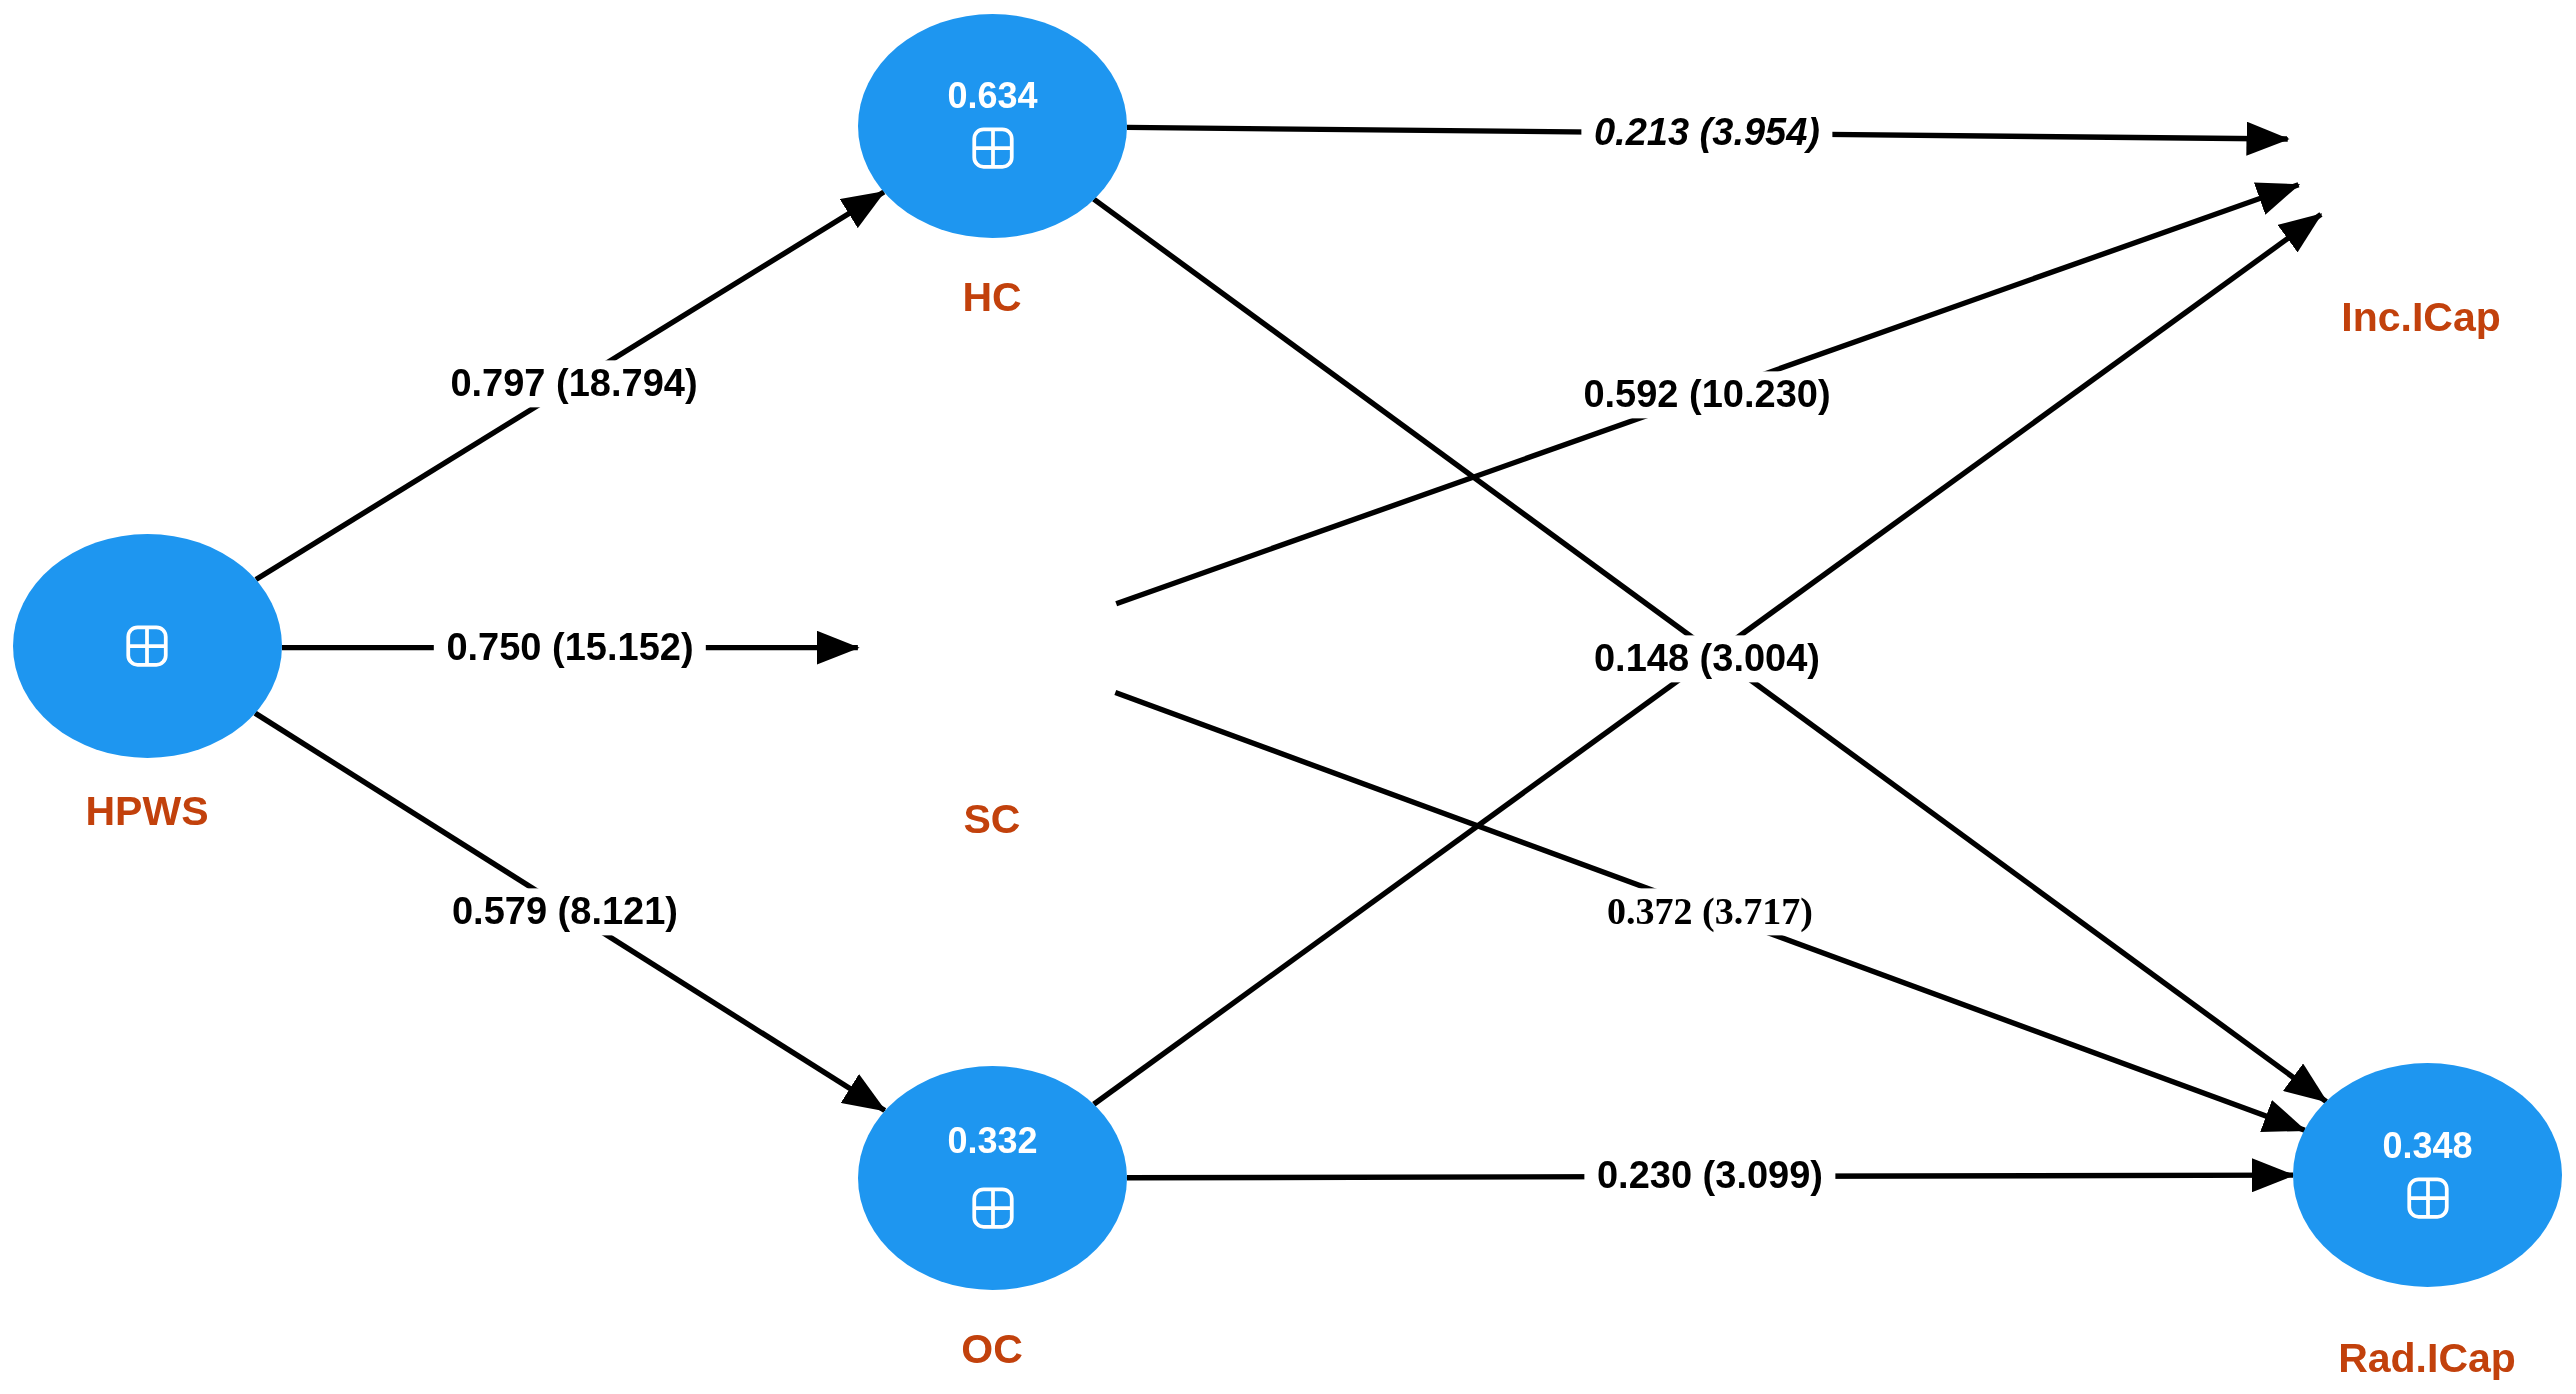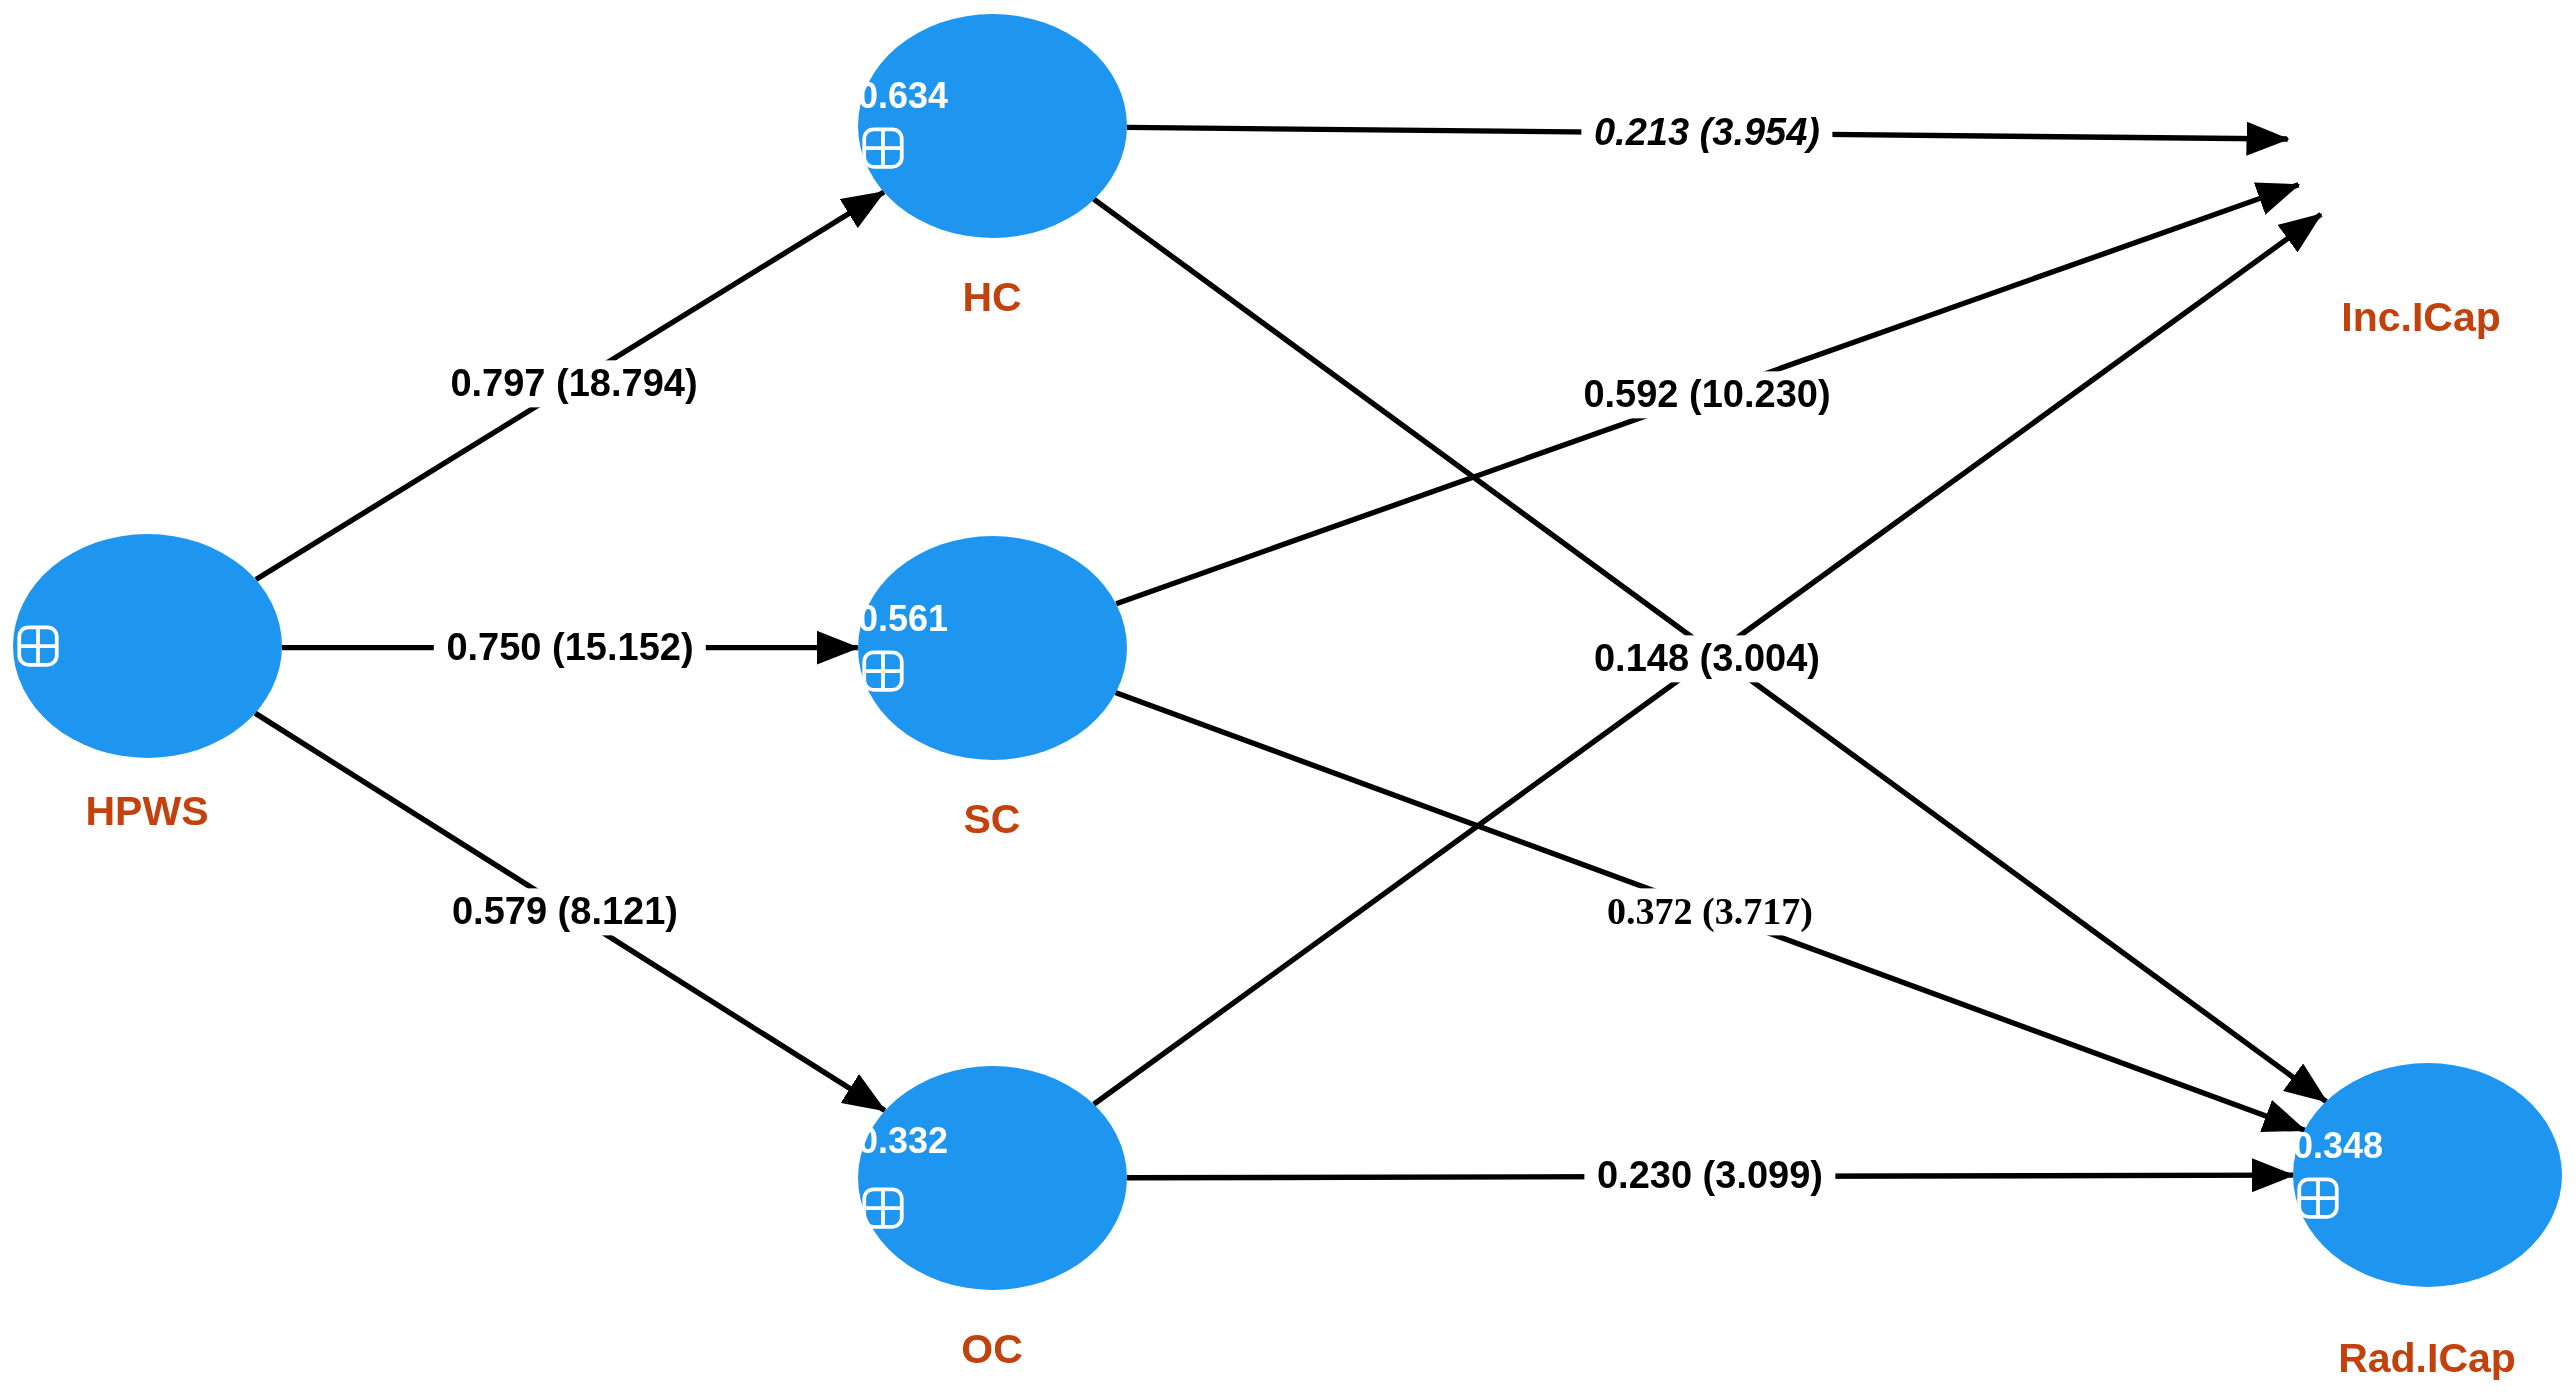--- a/index.html
+++ b/index.html
@@ -40,21 +40,21 @@
     z-index: 2;
   }
   .node {
     position: absolute;
     width: 269px;
     height: 224px;
     border-radius: 50%;
     background: #1E96F0;
     display: flex;
     flex-direction: column;
-    align-items: flex-start;
+    align-items: center;
     justify-content: center;
     gap: 9px;
     z-index: 3;
   }
   .node-value {
     color: #ffffff;
     font-size: 36px;
     font-weight: bold;
     line-height: 1;
   }
@@ -114,28 +114,20 @@
   <div class="node" style="left:858px; top:13.5px;">
     <div class="node-value">0.634</div>
     <svg class="plus-icon" width="50" height="50" viewBox="0 0 24 24">
       <rect x="3" y="3" width="18" height="18" rx="4.5" fill="none" stroke="#ffffff" stroke-width="1.8"></rect>
       <line x1="12" y1="3" x2="12" y2="21" stroke="#ffffff" stroke-width="1.8"></line>
       <line x1="3" y1="12" x2="21" y2="12" stroke="#ffffff" stroke-width="1.8"></line>
     </svg>
   </div>
   <div class="node-name" style="left:992px; top:297px;">HC</div>
 
-  <div class="node" style="left:858px; top:536px;">
-    <div class="node-value">0.561</div>
-    <svg class="plus-icon" width="50" height="50" viewBox="0 0 24 24">
-      <rect x="3" y="3" width="18" height="18" rx="4.5" fill="none" stroke="#ffffff" stroke-width="1.8"></rect>
-      <line x1="12" y1="3" x2="12" y2="21" stroke="#ffffff" stroke-width="1.8"></line>
-      <line x1="3" y1="12" x2="21" y2="12" stroke="#ffffff" stroke-width="1.8"></line>
-    </svg>
-  </div>
   <div class="node-name" style="left:992px; top:819px;">SC</div>
 
   <div class="node" style="left:858px; top:1066px;gap:24px;">
     <div class="node-value">0.332</div>
     <svg class="plus-icon" width="50" height="50" viewBox="0 0 24 24">
       <rect x="3" y="3" width="18" height="18" rx="4.5" fill="none" stroke="#ffffff" stroke-width="1.8"></rect>
       <line x1="12" y1="3" x2="12" y2="21" stroke="#ffffff" stroke-width="1.8"></line>
       <line x1="3" y1="12" x2="21" y2="12" stroke="#ffffff" stroke-width="1.8"></line>
     </svg>
   </div>

